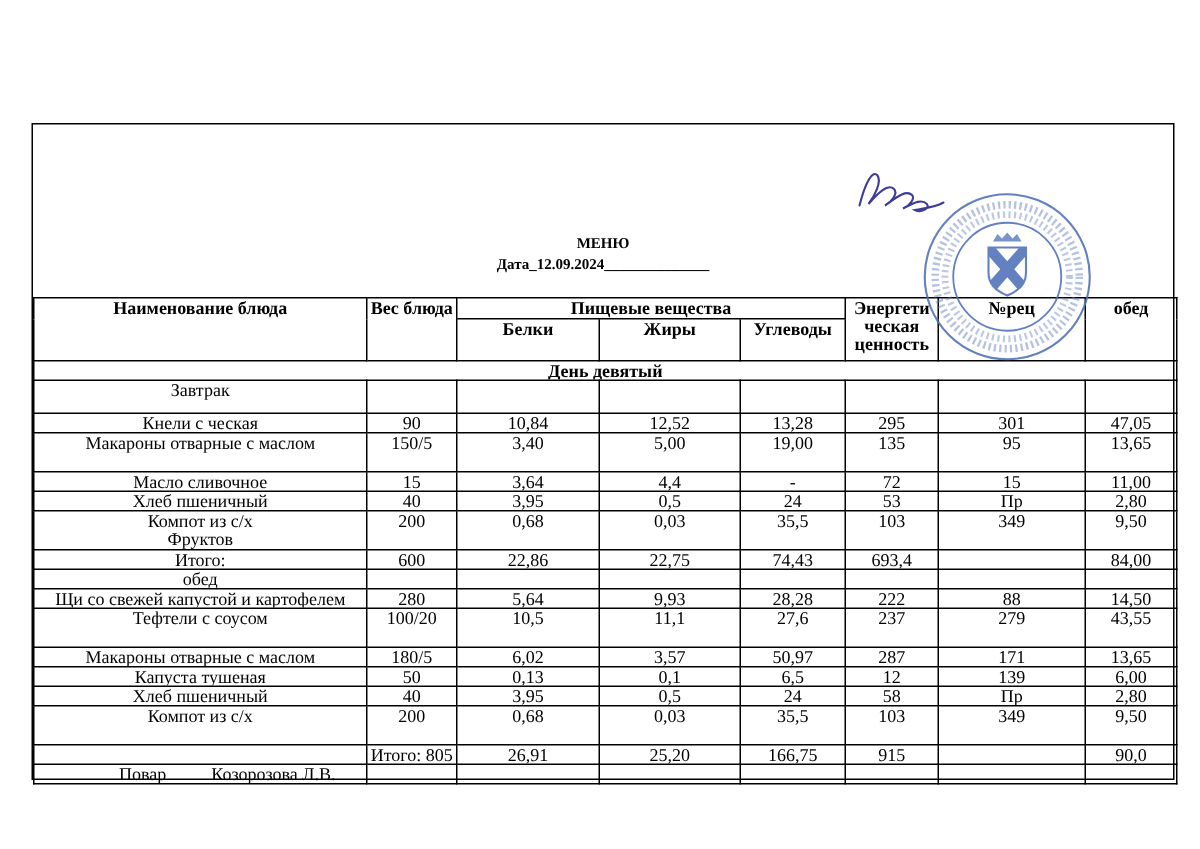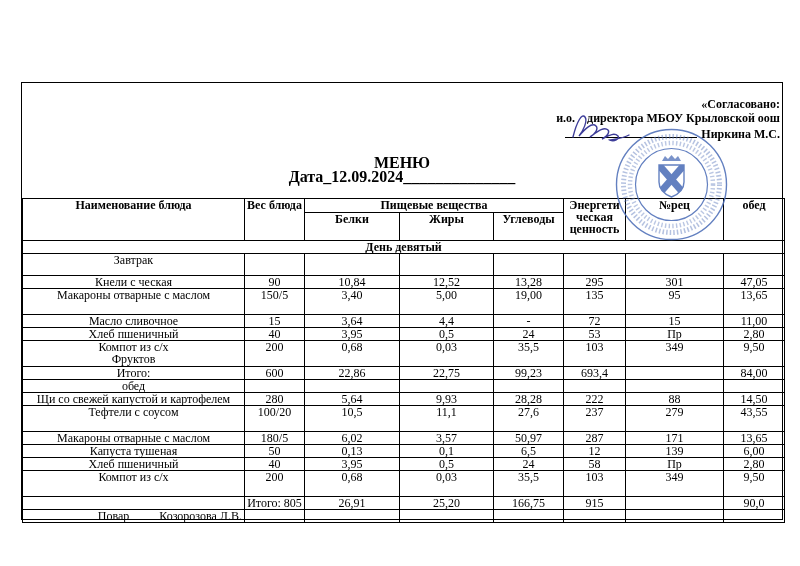--- a/index.html
+++ b/index.html
@@ -3,46 +3,41 @@
 <meta charset="utf-8">
 <style>
   html,body{margin:0;padding:0;background:#fff;}
   body{width:800px;height:566px;position:relative;font-family:"Liberation Serif",serif;color:#000;}
   .doc-box{position:absolute;left:21px;top:82px;width:762px;height:438px;border:1px solid #000;box-sizing:border-box;background:#fff;}
   .header-zone{position:relative;width:100%;height:115px;}
   .approval{position:absolute;top:14px;left:0;right:2px;text-align:right;font-weight:bold;font-size:12px;line-height:14px;}
   .approval .pre{white-space:pre;}
   .sig-underline{display:inline-block;width:132px;height:12px;border-bottom:1px solid #000;margin-right:4px;}
   .signature-svg{position:absolute;left:548px;top:28px;z-index:5;}
-  .title-block{position:absolute;top:73px;left:0;right:0;text-align:center;font-weight:bold;font-size:16px;line-height:13.5px;}
+  .title-block{position:absolute;top:73px;left:0;right:0;text-align:center;font-weight:bold;font-size:10px;line-height:13.5px;}
   .stamp-svg{position:absolute;left:592px;top:44px;z-index:6;opacity:0.88;}
   table.menu{border-collapse:collapse;table-layout:fixed;width:762px;position:relative;z-index:2;}
   table.menu td{border:1px solid #000;font-size:12px;line-height:12px;padding:0 2px;text-align:center;vertical-align:middle;overflow:hidden;}
   tr.h1{height:14px;padding-left:42px;} tr.h2{height:28px;}
   tr.h1 td,tr.h2 td{font-weight:bold;vertical-align:top;}
   tr.r12{height:12px;} tr.r13{height:13px;} tr.r22{height:22px;} tr.r26{height:26px;}
   tr.vt td{vertical-align:top;font-family:Liberation Serif, serif;}
   td.left8{text-align:left;padding-left:8px;}
   td.left15{text-align:left;padding-left:15px;}
   td.right{text-align:right;padding-right:8px;}
   td.bold{font-weight:bold;}
   .narrow{display:inline-block;max-width:112px;}
   .cook-name{margin-left:30px;}
 </style>
 </head>
 <body>
 
 <div class="doc-box">
   <div class="header-zone">
 
-    <div class="approval">
-      <div>«Согласовано:</div>
-      <div class="pre">и.о.    директора МБОУ Крыловской оош</div>
-      <div><span class="sig-underline"></span><span>Ниркина М.С.</span></div>
-    </div>
 
     <svg class="signature-svg" width="62" height="34" viewBox="0 0 62 34">
       <path d="M3,26 C7,10 12,2 15,6 C18,10 13,20 9,25 C15,18 22,11 26,15 C29,18 24,24 20,26 C27,21 34,15 38,19 C40,21 37,26 32,28 C38,25 44,21 48,25 C50,28 44,31 40,29 C46,28 54,27 59,24" fill="none" stroke="#3d3d99" stroke-width="1.4" stroke-linecap="round"></path>
     </svg>
 
     <div class="title-block">
       <div>МЕНЮ</div>
       <div>Дата_12.09.2024______________</div>
     </div>
 
@@ -157,21 +152,21 @@
       <td>103</td>
       <td>349</td>
       <td>9,50</td>
     </tr>
 
     <tr class="r13">
       <td class="right">Итого:</td>
       <td>600</td>
       <td>22,86</td>
       <td>22,75</td>
-      <td>99,23</td>
+      <td>74,43</td>
       <td>693,4</td>
       <td></td>
       <td>84,00</td>
     </tr>
 
     <tr class="r12">
       <td class="right">обед</td>
       <td></td>
           <td></td>
           <td></td>
@@ -252,21 +247,21 @@
       <td style="white-space:nowrap">Итого: 805</td>
       <td>26,91</td>
       <td>25,20</td>
       <td>166,75</td>
       <td>915</td>
       <td></td>
       <td>90,0</td>
     </tr>
 
     <tr class="r13">
-      <td style="text-align:right;padding-left:38px"><span>Повар</span><span class="cook-name">Козорозова Л.В.</span></td>
+      <td style="text-align:center;padding-left:38px"><span>Повар</span><span class="cook-name">Козорозова Л.В.</span></td>
       <td></td>
           <td></td>
           <td></td>
           <td></td>
           <td></td>
           <td></td>
           <td></td>
     </tr>
   </tbody>
     </table>

